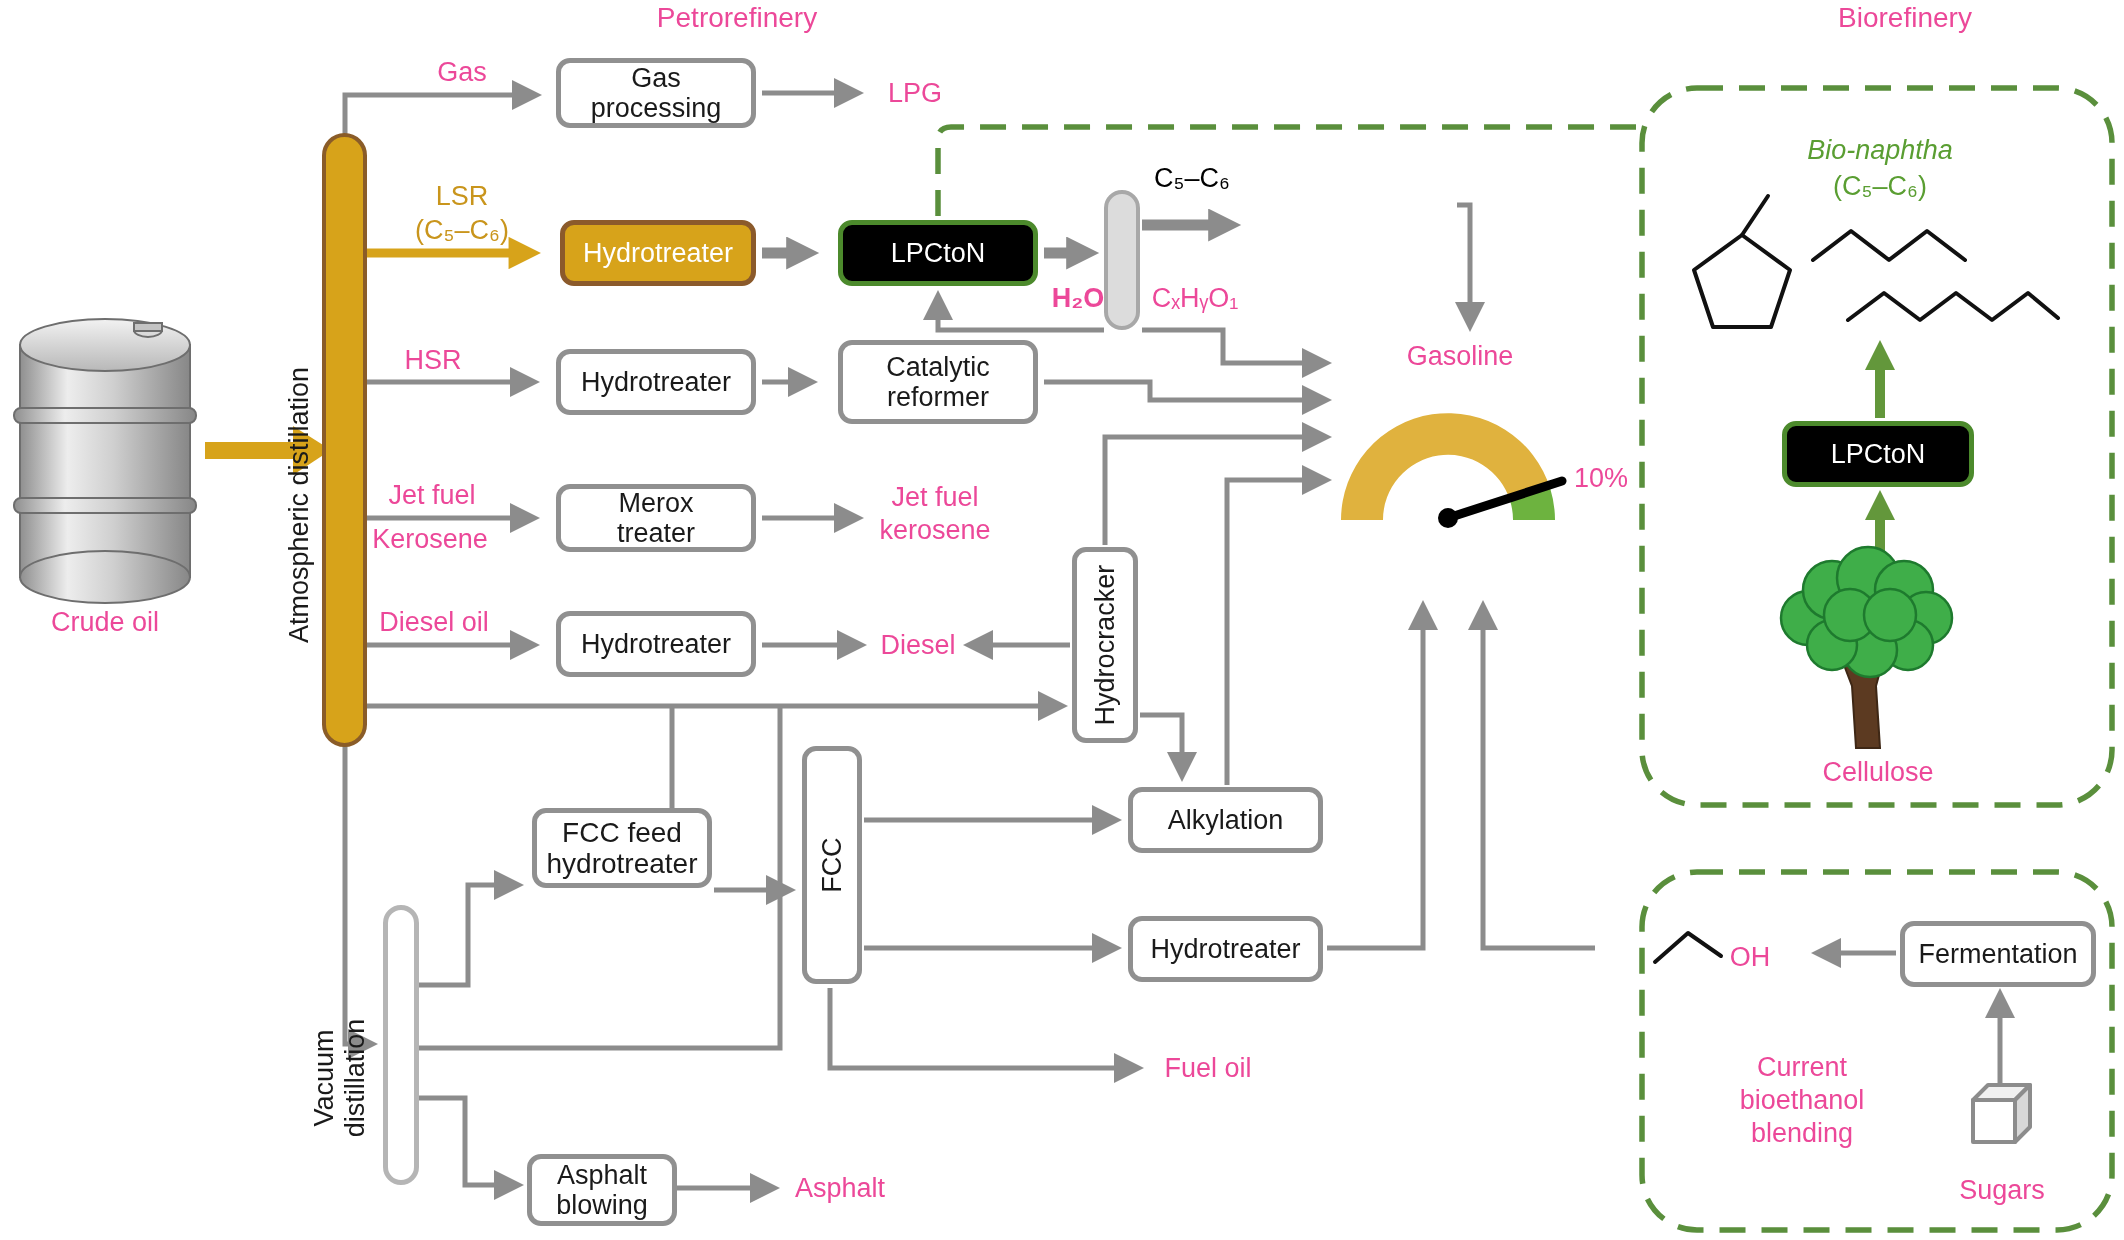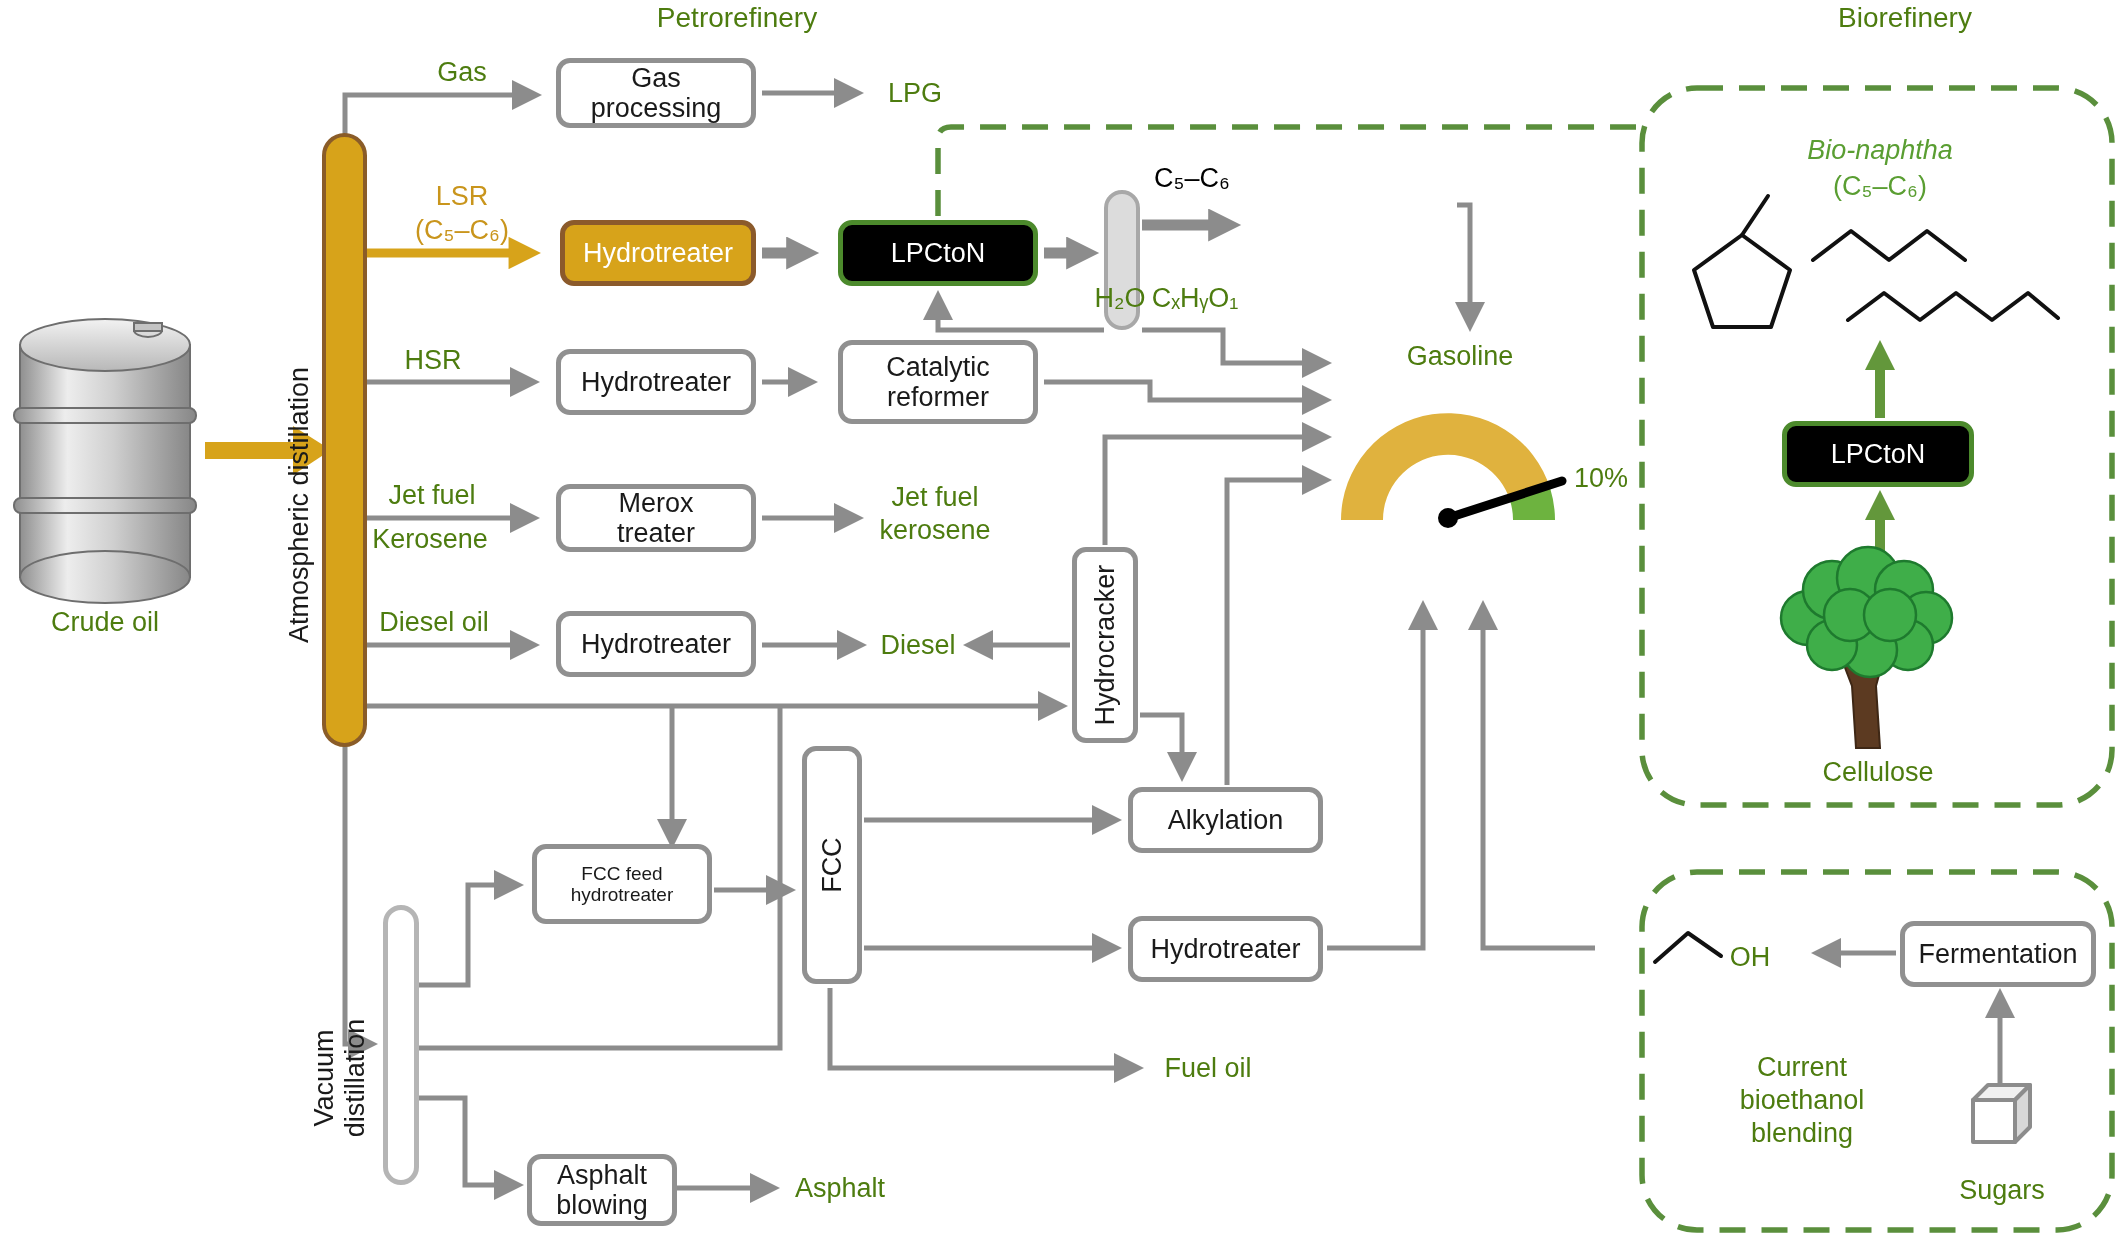--- a/index.html
+++ b/index.html
@@ -1,19 +1,19 @@
 <!DOCTYPE html>
 <html><head>
 <meta charset="utf-8">
 <style>
   html,body{margin:0;padding:0;background:#ffffff;}
   #stage{position:relative;width:2124px;height:1240px;background:#fff;overflow:hidden;
          font-family:"Liberation Sans","DejaVu Sans",sans-serif;}
   #wires{position:absolute;left:0;top:0;z-index:0;}
-  .lbl{position:absolute;transform:translate(-50%,-50%);font-size:27px;color:#4d7c0f;
+  .lbl{position:absolute;transform:translate(-50%,-50%);font-size:27px;color:#ec4899;
        white-space:pre-line;text-align:center;line-height:1.22;z-index:2;}
   .lbl.title{font-size:28px;}
   .lbl.gold{color:#C9951C;}
   .lbl.grey{color:#000000;}
   .lbl.greenlbl{color:#5A9E32;}
   .box{position:absolute;box-sizing:border-box;background:#fff;border:5px solid #909090;
        border-radius:14px;display:flex;align-items:center;justify-content:center;
        text-align:center;font-size:27px;line-height:1.12;color:#1a1a1a;
        white-space:pre-line;z-index:1;}
   .box.gold{background:#D7A31A;border-color:#8B5A2B;color:#fff;}
@@ -184,39 +184,39 @@
   <div class="box green" style="left:838px;top:220px;width:200px;height:66px;">LPCtoN</div>
   <div class="box" style="left:556px;top:349px;width:200px;height:66px;">Hydrotreater</div>
   <div class="box" style="left:838px;top:340px;width:200px;height:84px;">Catalytic
 reformer</div>
   <div class="box" style="left:556px;top:484px;width:200px;height:68px;">Merox
 treater</div>
   <div class="box" style="left:556px;top:611px;width:200px;height:66px;">Hydrotreater</div>
   <div class="box" style="left:1072px;top:547px;width:66px;height:196px;">
     <span class="vspan">Hydrocracker</span>
   </div>
-  <div class="box" style="left:532px;top:844px;width:180px;height:80px;font-size:19px;">FCC feed
+  <div class="box" style="left:532px;top:808px;width:180px;height:80px;font-size:28px;">FCC feed
 hydrotreater</div>
   <div class="box" style="left:802px;top:746px;width:60px;height:238px;">
     <span class="vspan">FCC</span>
   </div>
   <div class="box" style="left:1128px;top:787px;width:195px;height:66px;">Alkylation</div>
   <div class="box" style="left:1128px;top:916px;width:195px;height:66px;">Hydrotreater</div>
   <div class="box" style="left:527px;top:1154px;width:150px;height:72px;">Asphalt
 blowing</div>
   <div class="box green" style="left:1782px;top:421px;width:192px;height:66px;">LPCtoN</div>
   <div class="box" style="left:1900px;top:921px;width:196px;height:66px;">Fermentation</div>
 
   <div class="lbl" style="left:105px;top:622px;">Crude oil</div>
   <div class="lbl" style="left:462px;top:72px;">Gas</div>
   <div class="lbl" style="left:915px;top:93px;">LPG</div>
   <div class="lbl gold" style="left:462px;top:196px;">LSR</div>
   <div class="lbl gold" style="left:462px;top:230px;">(C₅–C₆)</div>
   <div class="lbl grey" style="left:1192px;top:178px;">C₅–C₆</div>
-  <div class="lbl" style="left:1120px;top:298px;">H₂O</div>
+  <div class="lbl" style="left:1078px;top:298px;font-weight:bold;">H₂O</div>
   <div class="lbl" style="left:1195px;top:298px;">CₓHᵧO₁</div>
   <div class="lbl" style="left:1460px;top:356px;">Gasoline</div>
   <div class="lbl" style="left:1601px;top:478px;">10%</div>
   <div class="lbl" style="left:433px;top:360px;">HSR</div>
   <div class="lbl" style="left:432px;top:495px;">Jet fuel</div>
   <div class="lbl" style="left:430px;top:539px;">Kerosene</div>
   <div class="lbl" style="left:935px;top:514px;">Jet fuel
 kerosene</div>
   <div class="lbl" style="left:434px;top:622px;">Diesel oil</div>
   <div class="lbl" style="left:918px;top:645px;text-align:right;">Diesel</div>

